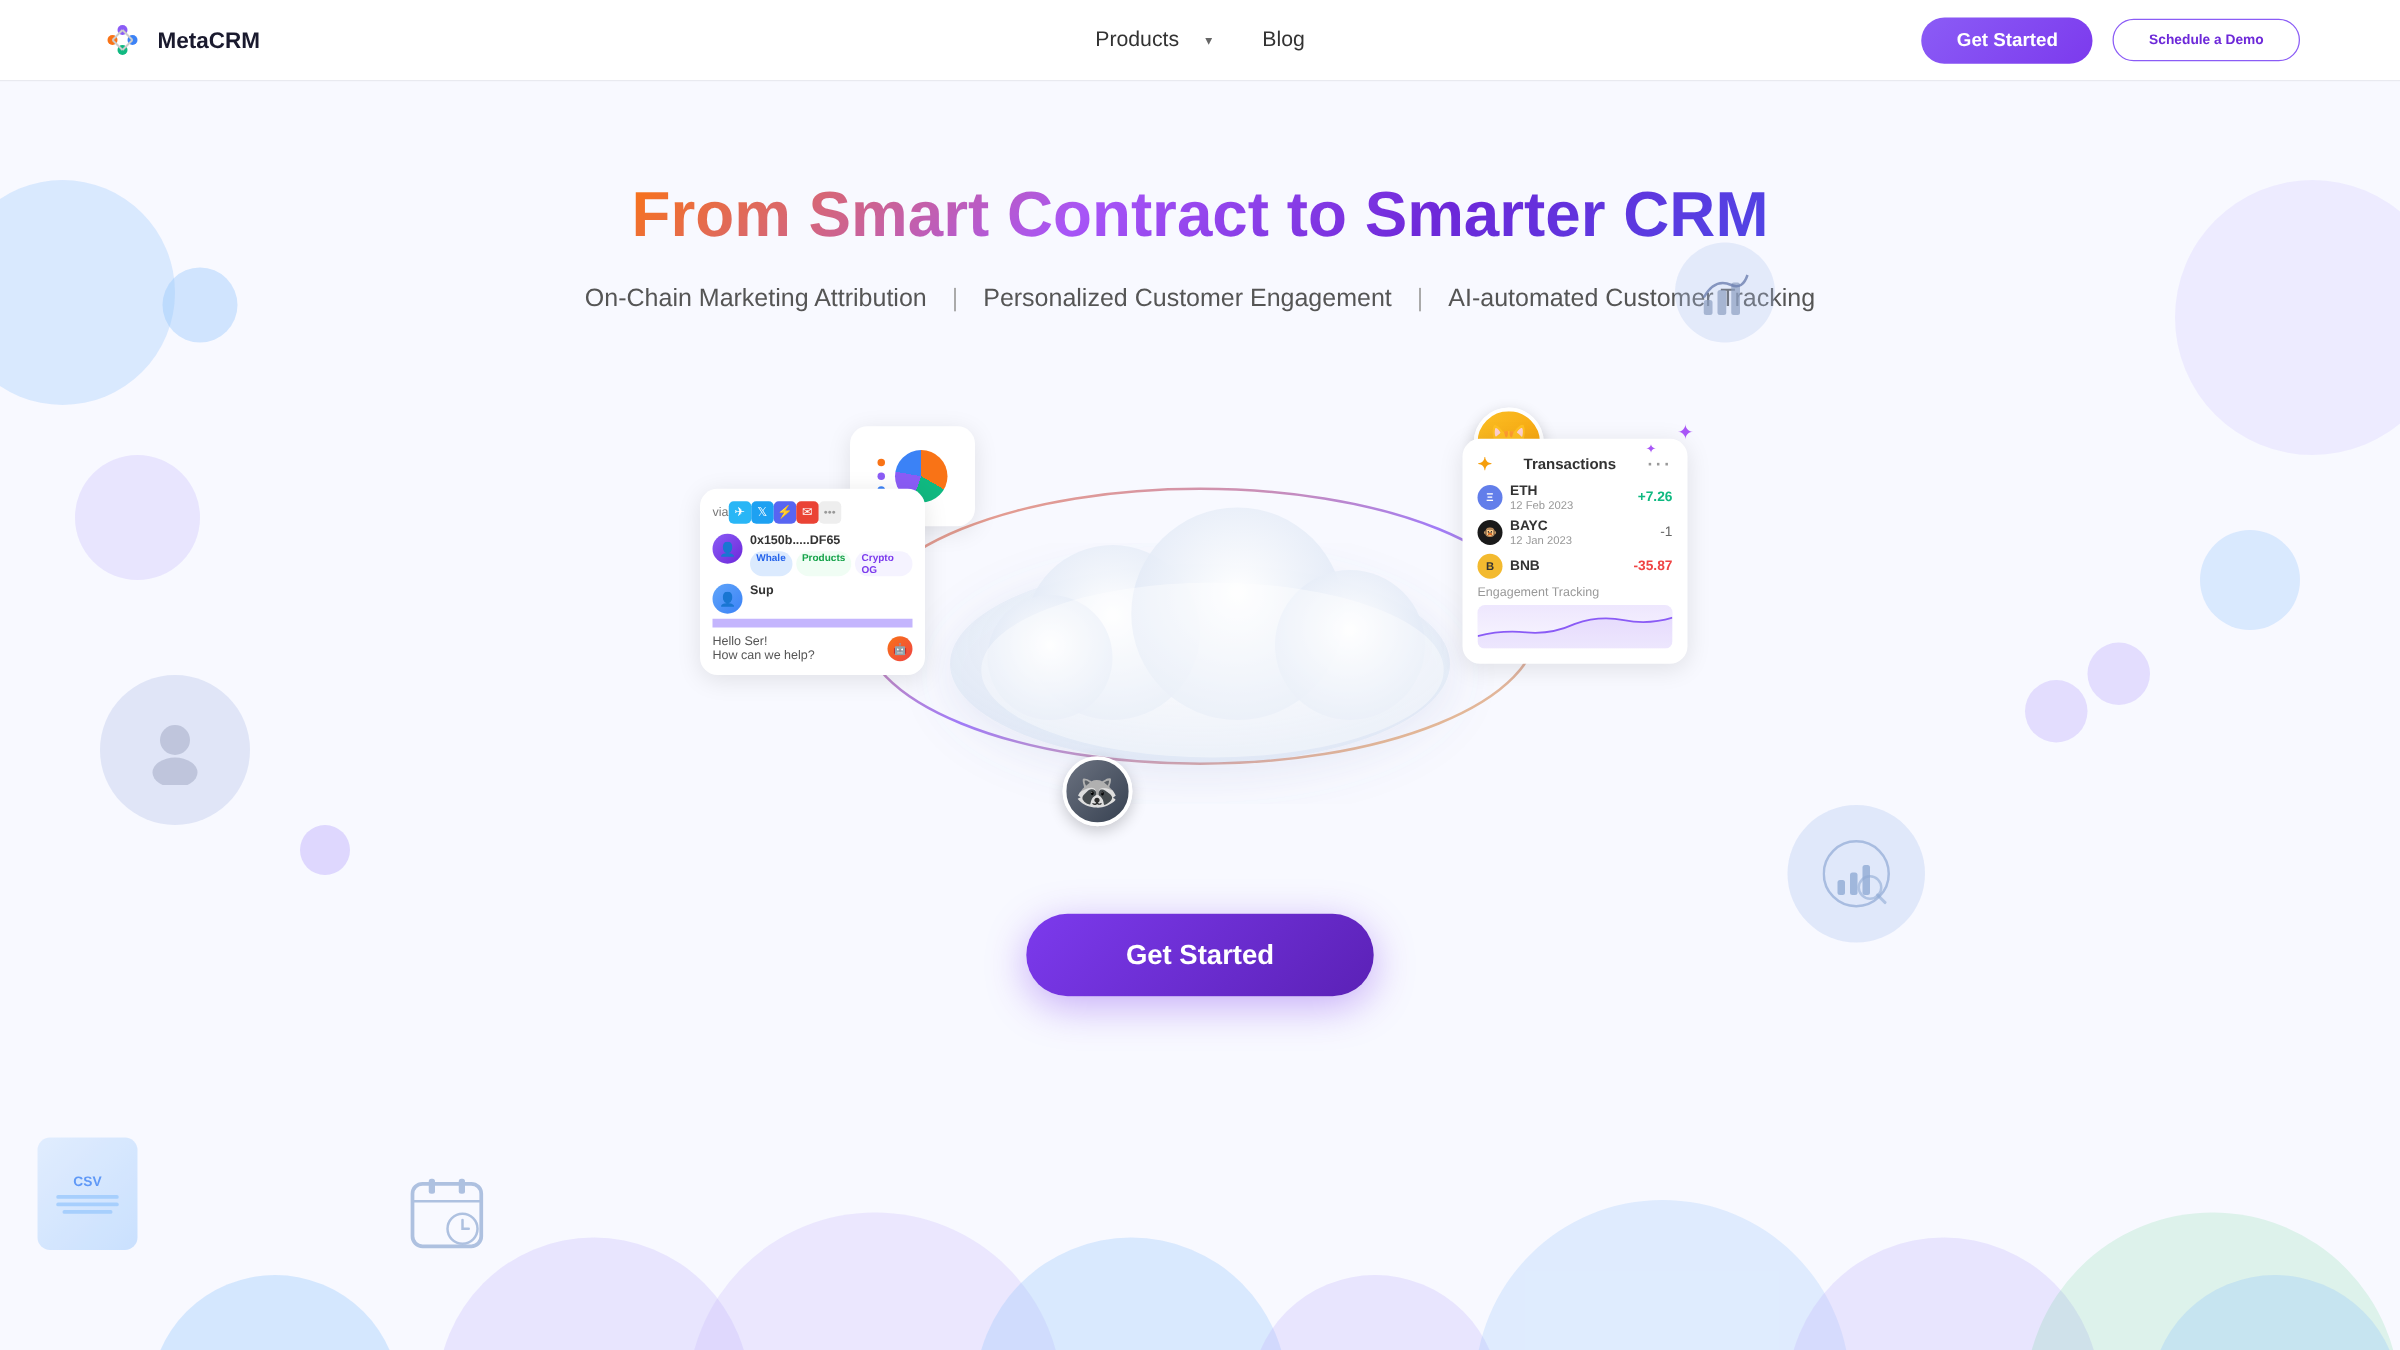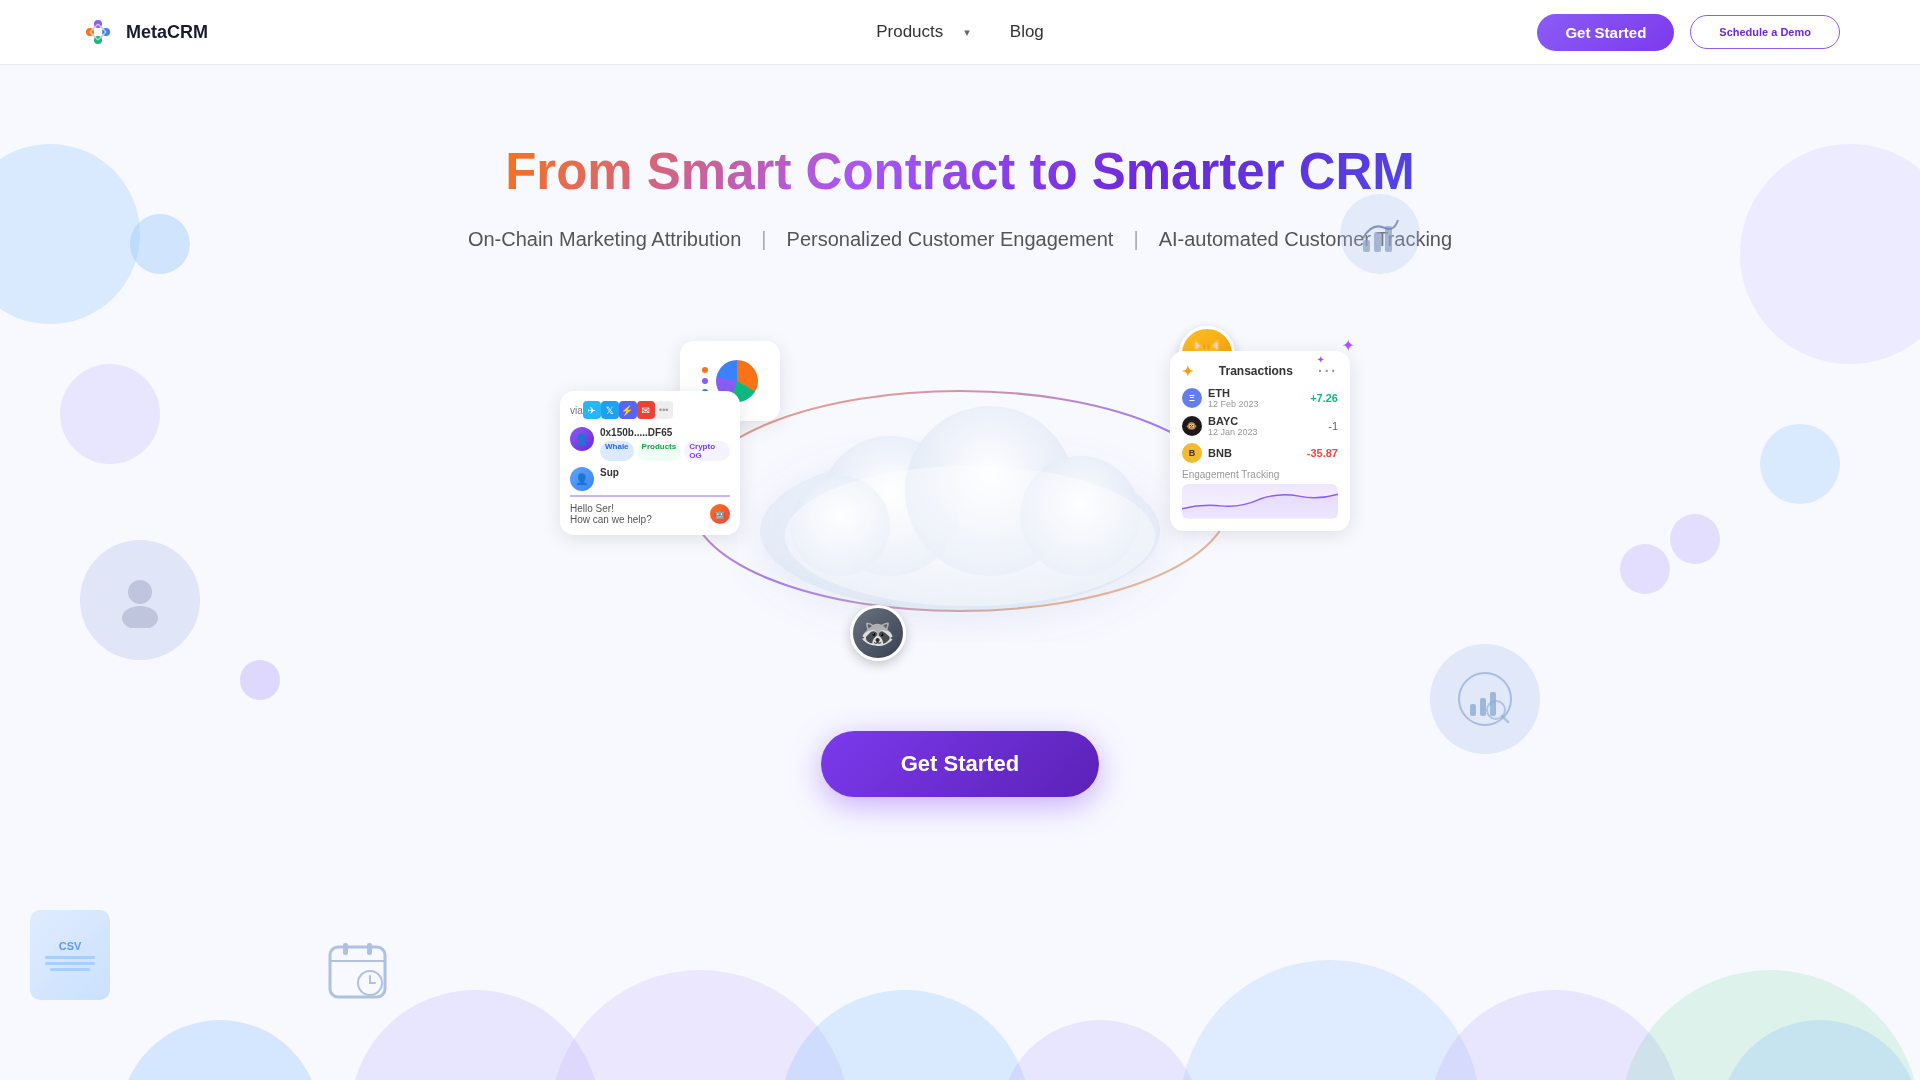--- a/index.html
+++ b/index.html
@@ -304,21 +304,21 @@
     .tag-send { background: #f0fdf4; color: #16a34a; }
     .tag-crypto { background: #f5f3ff; color: #7c3aed; }
     .chat-sub-msg {
       display: flex;
       align-items: flex-start;
       gap: 6px;
       margin-bottom: 4px;
     }
     .chat-text { font-size: 10px; color: #555; }
     .chat-reply-area {
-      border-top: 2px solid #c4b5fd;
+      border-top: 7px solid #c4b5fd;
       padding-top: 6px;
       display: flex;
       justify-content: space-between;
       align-items: center;
     }
     .chat-reply-avatar {
       width: 20px;
       height: 20px;
       border-radius: 50%;
       background: linear-gradient(135deg, #f97316, #ef4444);

